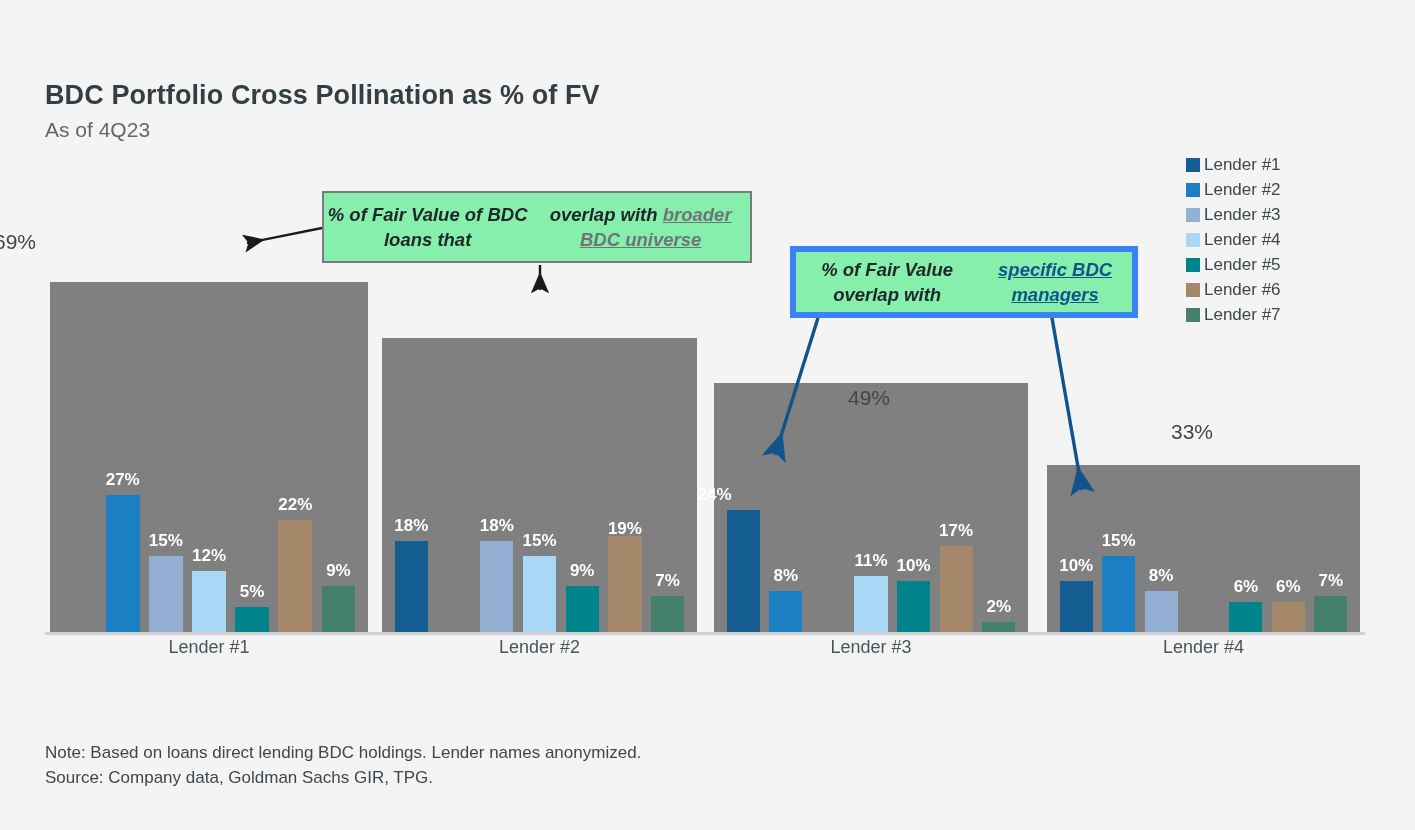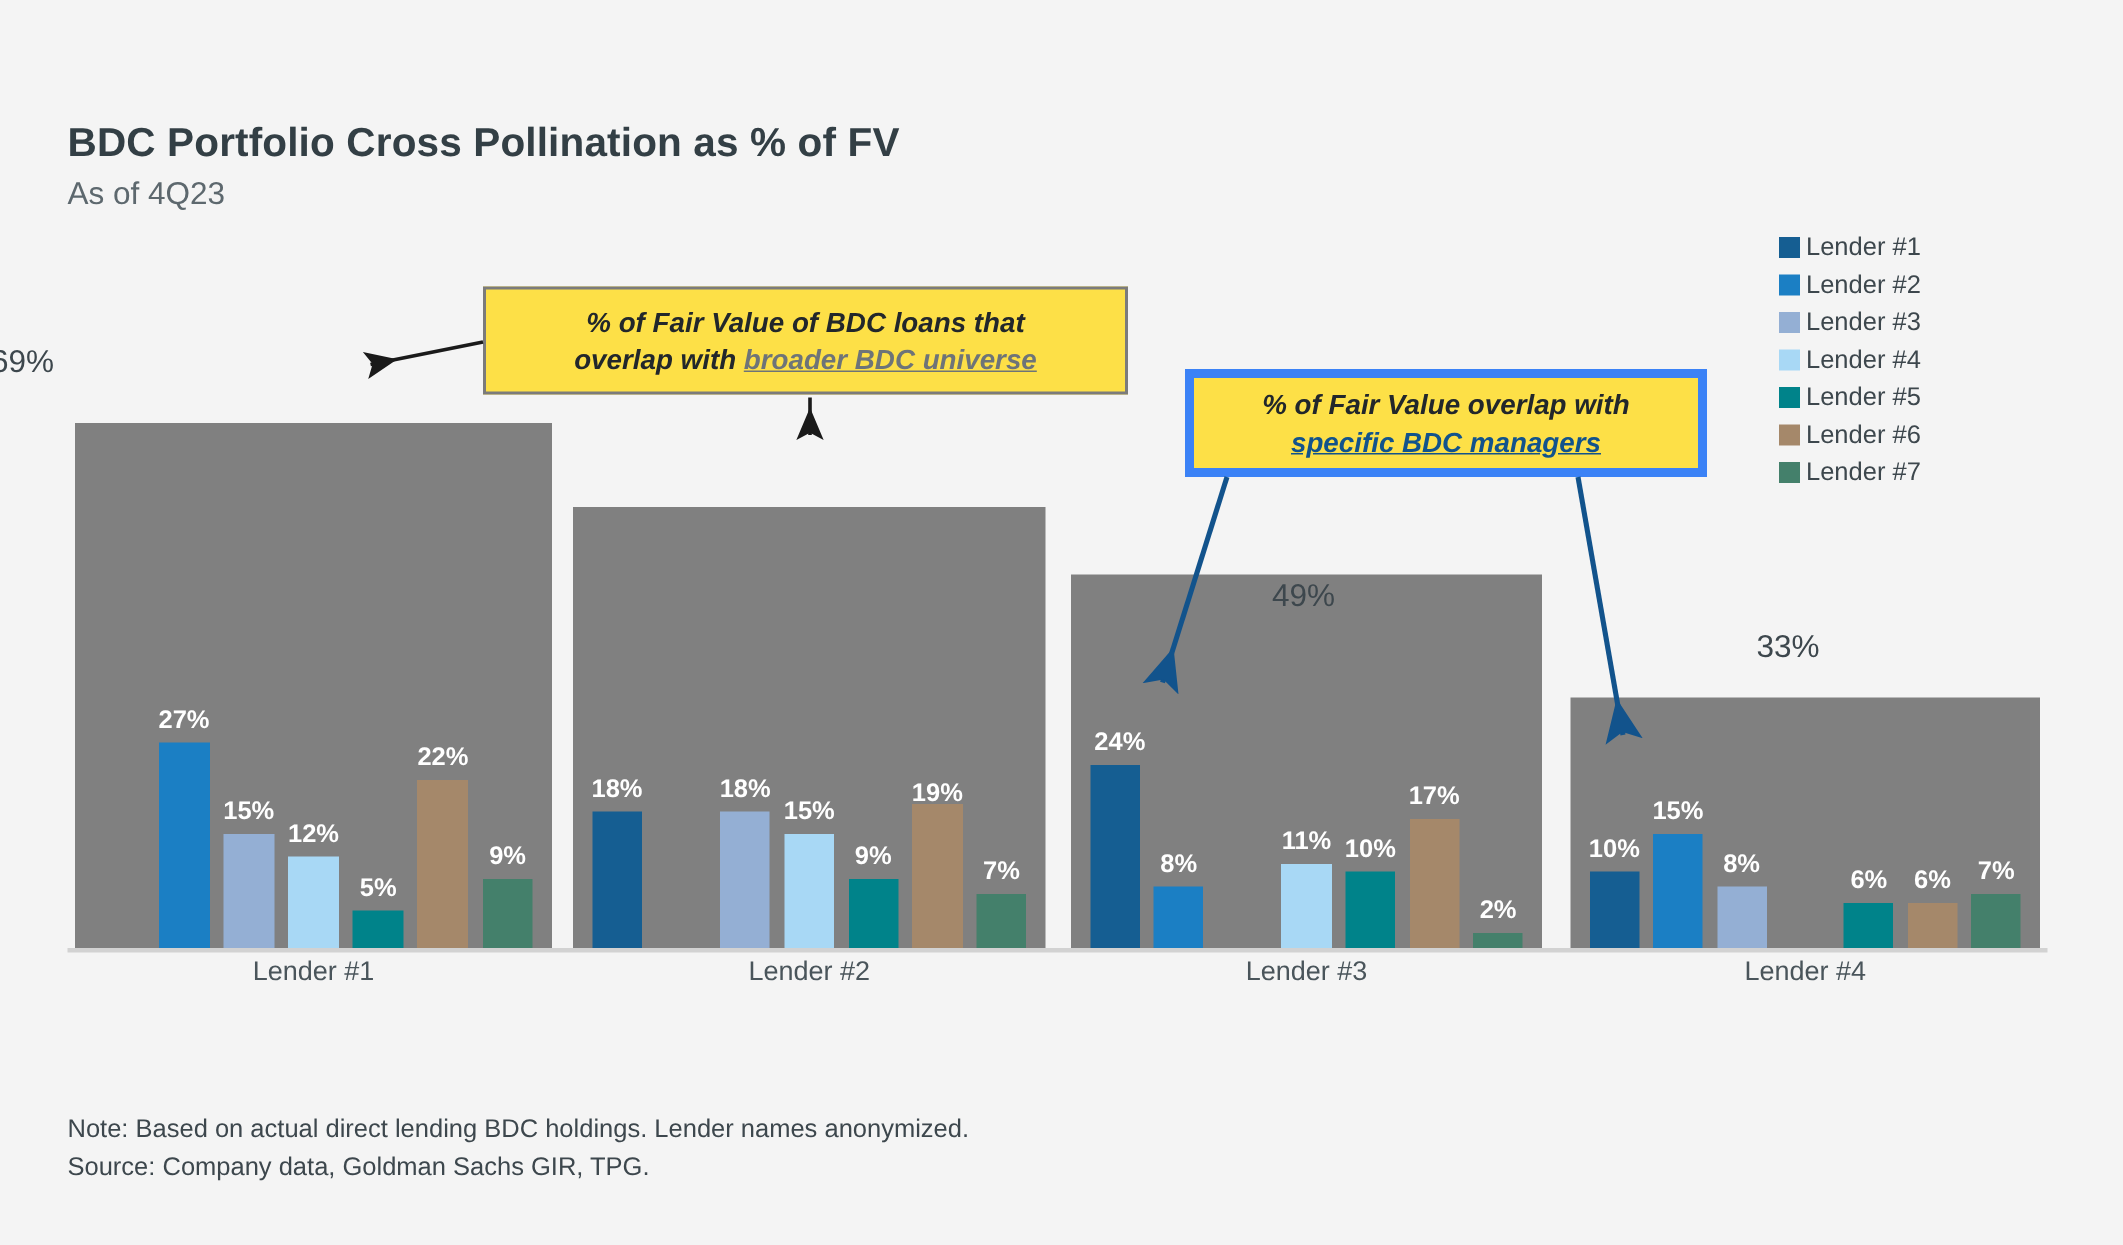--- a/index.html
+++ b/index.html
@@ -48,22 +48,22 @@
   .group-total{
     position:absolute;font-size:21px;color:#3d474d;white-space:nowrap;text-align:center;
   }
   .cat-label{
     position:absolute;top:637px;font-size:18px;color:#4a555b;
     text-align:center;white-space:nowrap;
   }
 
   
   .callout{
-    position:absolute;background:#fde047;
-    display:flex;flex-direction:column;justify-content:center;align-items:center;
+    position:absolute;background:#86efac;
+    display:flex;flex-direction:row;justify-content:center;align-items:center;
     text-align:center;font-style:italic;font-weight:bold;
     font-size:18.5px;line-height:25px;color:#22272b;
     box-sizing:border-box;
   }
   .callout.gray{border:2px solid #7b7b7b;}
   .callout.blue{border:6px solid #3b82f6;}
   .callout .u-gray{color:#6e7478;text-decoration:underline;font-weight:bold;margin-top:10px;}
   .callout .u-blue{color:#12538c;text-decoration:underline;font-weight:bold;}
   .callout .row{display:block;}
 
@@ -137,21 +137,21 @@
       <div class="bar" style="left: 565.556px; width: 33.3171px; height: 45.6522px; bottom: auto; top: 586.348px; background: rgb(0, 131, 138);"></div>
       <div class="bar-label" style="left: 551.556px; width: 61.3171px; top: 561.348px;">9%</div>
       <div class="bar" style="left: 608.27px; width: 33.3171px; height: 96.3768px; bottom: auto; top: 535.623px; background: rgb(165, 136, 106);"></div>
       <div class="bar-label" style="left: 594.27px; width: 61.3171px; top: 519px;">19%</div>
       <div class="bar" style="left: 650.984px; width: 33.3171px; height: 35.5072px; bottom: auto; top: 596.493px; background: rgb(68, 128, 107);"></div>
       <div class="bar-label" style="left: 636.984px; width: 61.3171px; top: 571.493px;">7%</div>
       <div class="cat-label" style="left: 382px; width: 315px;">Lender #2</div>
       <div class="group-box" style="left: 714px; top: 383.449px; width: 314px; height: 248.551px;"></div>
       <div class="group-total" style="left: 794px; width: 150px; top: 338.449px; margin-top: 48px;">49%</div>
       <div class="bar" style="left: 726.683px; width: 33.2057px; height: 121.739px; bottom: auto; top: 510.261px; background: rgb(21, 94, 146);"></div>
-      <div class="bar-label" style="left: 716px; width: 61.2057px; top: 485.261px;">24%</div>
+      <div class="bar-label" style="left: 684px; width: 61.2057px; top: 485.261px;">24%</div>
       <div class="bar" style="left: 769.254px; width: 33.2057px; height: 40.5797px; bottom: auto; top: 591.42px; background: rgb(27, 127, 196);"></div>
       <div class="bar-label" style="left: 755.254px; width: 61.2057px; top: 566.42px;">8%</div>
       <div class="bar" style="left: 854.397px; width: 33.2057px; height: 55.7971px; bottom: auto; top: 576.203px; background: rgb(168, 216, 245);"></div>
       <div class="bar-label" style="left: 840.397px; width: 61.2057px; top: 551.203px;">11%</div>
       <div class="bar" style="left: 896.969px; width: 33.2057px; height: 50.7246px; bottom: auto; top: 581.275px; background: rgb(0, 131, 138);"></div>
       <div class="bar-label" style="left: 882.969px; width: 61.2057px; top: 556.275px;">10%</div>
       <div class="bar" style="left: 939.54px; width: 33.2057px; height: 86.2319px; bottom: auto; top: 545.768px; background: rgb(165, 136, 106);"></div>
       <div class="bar-label" style="left: 925.54px; width: 61.2057px; top: 520.768px;">17%</div>
       <div class="bar" style="left: 982.111px; width: 33.2057px; height: 10.1449px; bottom: auto; top: 621.855px; background: rgb(68, 128, 107);"></div>
       <div class="bar-label" style="left: 968.111px; width: 61.2057px; top: 596.855px;">2%</div>
@@ -202,17 +202,17 @@
     <span class="row">% of Fair Value of BDC loans that</span>
     <span class="row"><span>overlap with </span><span class="u-gray">broader BDC universe</span></span>
   </div>
 
   <div class="callout blue" style="left:790px;top:246px;width:348px;height:72px;">
     <span class="row">% of Fair Value overlap with</span>
     <span class="row u-blue">specific BDC managers</span>
   </div>
 
   <div class="footer">
-    <div>Note: Based on actual direct lending BDC holdings. Lender names anonymized.</div>
+    <div>Note: Based on loans direct lending BDC holdings. Lender names anonymized.</div>
     <div>Source: Company data, Goldman Sachs GIR, TPG.</div>
   </div>
 
 </div>
 
 </body></html>

